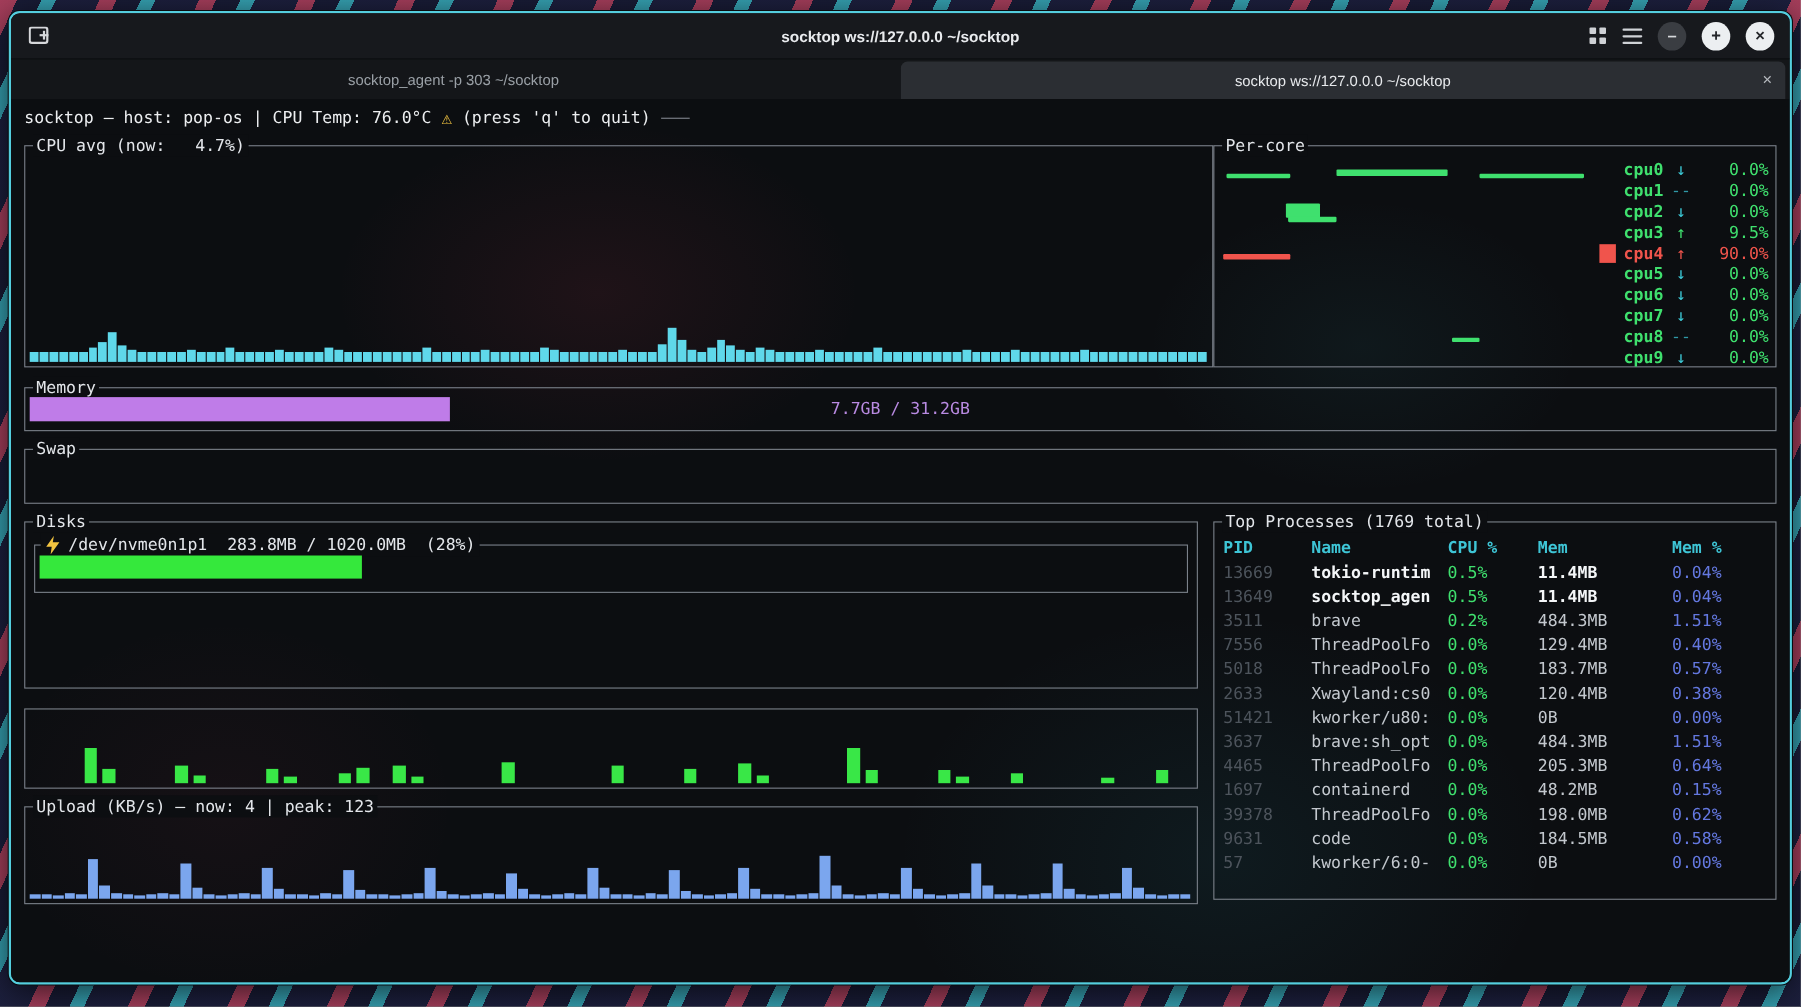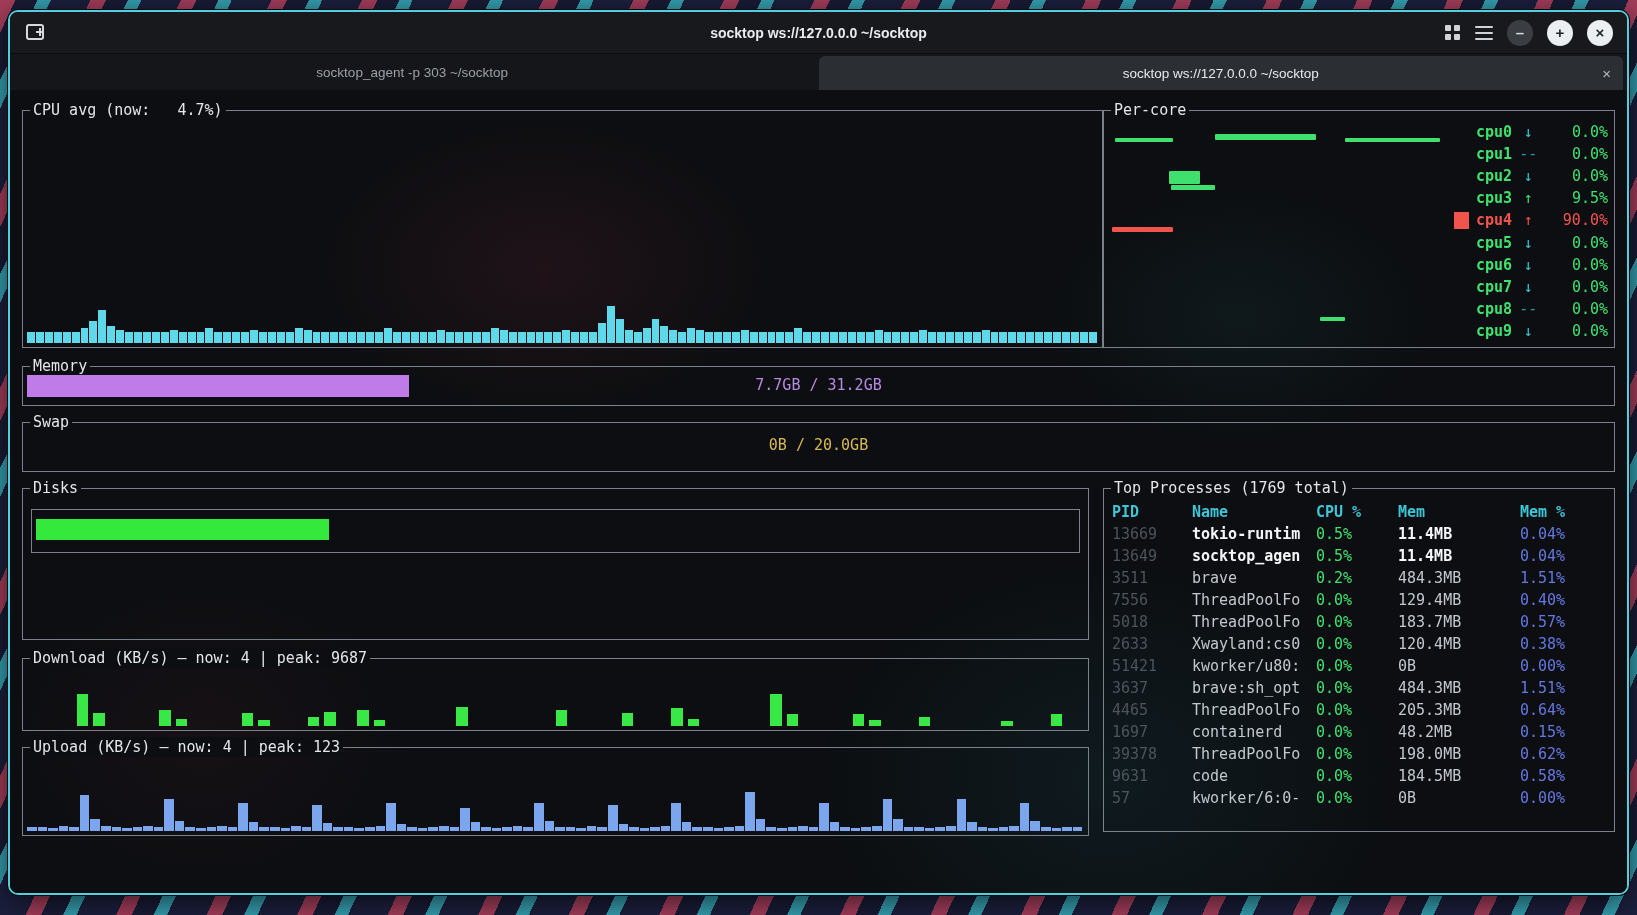--- a/index.html
+++ b/index.html
@@ -61,21 +61,21 @@
   .app-header { display:flex; align-items:center; gap:9px; height:22px; white-space:pre; }
   .hdr-text { color:#eceef0; white-space:pre; }
   .warn { color:#f2c440; font-size:16px; }
   .hdr-rule { width:26px; height:0; border-top:1px solid #80868e; align-self:center; }
   
   .panel { position:relative; border:1px solid #7b818a; }
   .panel-title {
     position:absolute; top:-11px; left:7px; background:#0c0e11; padding:0 3px;
     color:#e3e6ea; white-space:pre; font-size:15px; line-height:20px;
   }
-  .row1 { display:flex; margin-top:14px; height:238px; }
+  .row1 { display:flex; margin-top:14px; height:202px; }
   .cpu-panel { flex:1; }
   .bars { position:absolute; left:4px; right:4px; bottom:4px; top:14px; display:flex; align-items:flex-end; }
   .bars .bar { flex:1; margin-right:1px; min-height:0; }
   .bars-cyan .bar { background:#5fd8ea; }
   .bars-green .bar { background:#39e747; }
   .bars-blue .bar { background:#7ba6ee; }
   .dl-bars .bar { margin-right:5px; }
   
   .percore-panel { width:512px; flex:0 0 auto; }
   .percore-inner { position:absolute; inset:12px 6px 6px 6px; display:flex; }
@@ -167,20 +167,26 @@
       <span>socktop_agent -p 303 ~/socktop</span>
     </div>
     <div class="tab active">
       <span>socktop ws://127.0.0.0 ~/socktop</span>
       <span class="tab-close">×</span>
     </div>
   </div>
 
   <div class="term">
 
+    <div class="app-header">
+      <span class="hdr-text">socktop — host: pop-os | CPU Temp: 76.0°C</span>
+      <span class="warn">⚠</span>
+      <span class="hdr-text">(press 'q' to quit)</span>
+      <span class="hdr-rule"></span>
+    </div>
 
     <div class="row1">
       <div class="panel cpu-panel">
         <span class="panel-title">CPU avg (now:   4.7%)</span>
         <div class="bars bars-cyan">
             <div class="bar" style="height: 5%;"></div>
             <div class="bar" style="height: 5%;"></div>
             <div class="bar" style="height: 5%;"></div>
             <div class="bar" style="height: 5%;"></div>
             <div class="bar" style="height: 5%;"></div>
@@ -392,36 +398,40 @@
 
     <div class="panel mem-panel">
       <span class="panel-title">Memory</span>
       <div class="hfill mem-fill" style="width: 24%;"></div>
       <div class="hvalue mem-value">7.7GB / 31.2GB</div>
     </div>
 
     <div class="panel swap-panel">
       <span class="panel-title">Swap</span>
       <div class="hfill swap-fill" style="width: 0%;"></div>
-      <div class="hvalue swap-value">0B / 20.0GB</div>
     </div>
 
     <div class="row2">
       <div class="col-left">
         <div class="panel disks-panel">
           <span class="panel-title">Disks</span>
 
 
             <div class="disk-box icon-flash">
+              <div class="disk-title">
+                <span class="ico"><svg width="14" height="17" viewBox="0 0 14 17">
+                    <polygon points="8,0 1,10 6,10 5,17 13,6 7,6" fill="#f2c440"></polygon>
+                  </svg></span>
+                <span>/dev/nvme0n1p1  283.8MB / 1020.0MB  (28%)</span>
+              </div>
               <div class="disk-fill" style="width: 28%;"></div>
             </div>
 
         </div>
         <div class="panel dl-panel">
-          <span class="panel-title">Download (KB/s) — now: 4 | peak: 9687</span>
           <div class="bars bars-green dl-bars">
               <div class="bar" style="height: 0%;"></div>
               <div class="bar" style="height: 0%;"></div>
               <div class="bar" style="height: 0%;"></div>
               <div class="bar" style="height: 60%;"></div>
               <div class="bar" style="height: 24%;"></div>
               <div class="bar" style="height: 0%;"></div>
               <div class="bar" style="height: 0%;"></div>
               <div class="bar" style="height: 0%;"></div>
               <div class="bar" style="height: 30%;"></div>

